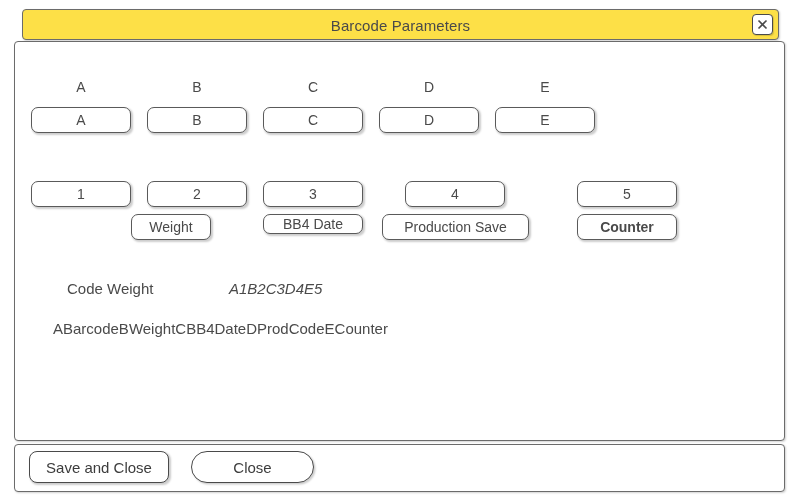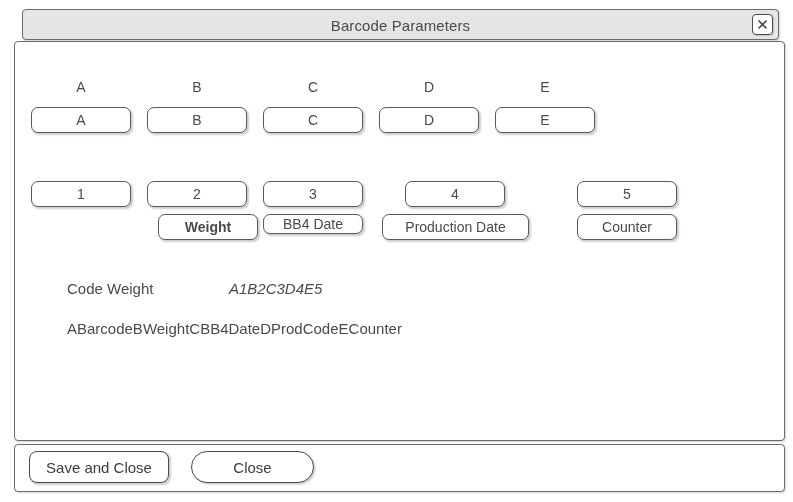--- a/index.html
+++ b/index.html
@@ -28,21 +28,21 @@
 
   .titlebar {
     position: absolute;
     left: 14px;
     top: 1px;
     width: 757px;
     height: 31px;
     box-sizing: border-box;
     border: 1.5px solid #6b6b6b;
     border-radius: 4px;
-    background: #e5e5e5;
+    background: #fde047;
     box-shadow: 1px 1px 2px rgba(0,0,0,0.18);
   }
   .titlebar-text {
     position: absolute;
     left: 0;
     right: 0;
     top: 50%;
     transform: translateY(-50%);
     text-align: center;
     font-size: 15px;
@@ -169,28 +169,28 @@
     <div class="box" style="left:248px; top:65px; width:100px; height:26px;">C</div>
     <div class="box" style="left:364px; top:65px; width:100px; height:26px;">D</div>
     <div class="box" style="left:480px; top:65px; width:100px; height:26px;">E</div>
 
     <div class="box" style="left:16px;  top:139px; width:100px; height:26px;">1</div>
     <div class="box" style="left:132px; top:139px; width:100px; height:26px;">2</div>
     <div class="box" style="left:248px; top:139px; width:100px; height:26px;">3</div>
     <div class="box" style="left:390px; top:139px; width:100px; height:26px;">4</div>
     <div class="box" style="left:562px; top:139px; width:100px; height:26px;">5</div>
 
-    <div class="box" style="left:143px; top:172px; width:100px; height:26px;font-weight:bold;">Weight</div>
+    <div class="box" style="left:116px; top:172px; width:80px; height:26px;">Weight</div>
     <div class="box" style="left:248px; top:172px; width:100px; height:20px;">BB4 Date</div>
-    <div class="box" style="left:367px; top:172px; width:147px; height:26px;">Production Date</div>
-    <div class="box" style="left:562px; top:172px; width:100px; height:26px;">Counter</div>
+    <div class="box" style="left:367px; top:172px; width:147px; height:26px;">Production Save</div>
+    <div class="box" style="left:562px; top:172px; width:100px; height:26px;font-weight:bold;">Counter</div>
 
     <div class="sample-label" style="left:52px;  top:238px;">Code Weight</div>
     <div class="sample-label" style="left:214px; top:238px;font-style:italic;">A1B2C3D4E5</div>
-    <div class="sample-label" style="left:52px;  top:278px;">ABarcodeBWeightCBB4DateDProdCodeECounter</div>
+    <div class="sample-label" style="left:38px;  top:278px;">ABarcodeBWeightCBB4DateDProdCodeECounter</div>
 
   </div>
 
   <div class="footer-panel">
     <div class="footer-btn save" style="left:14px;  top:6px; width:140px; height:32px;">Save and Close</div>
     <div class="footer-btn close" style="left:176px; top:6px; width:123px; height:32px;">Close</div>
   </div>
 
 </div>
 

